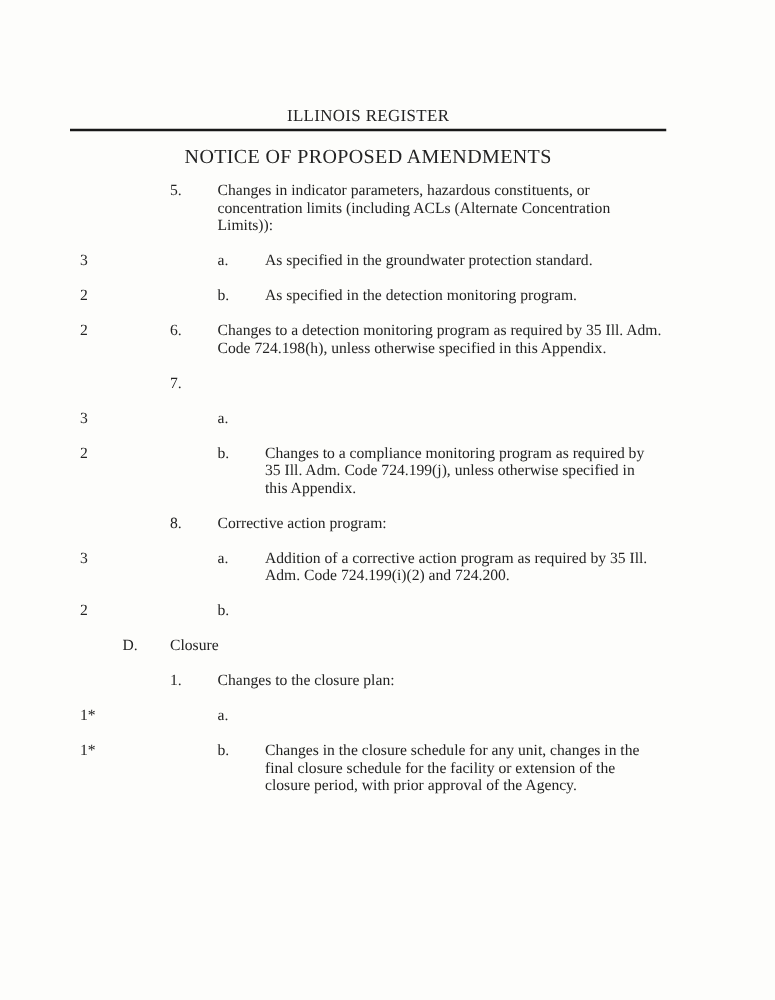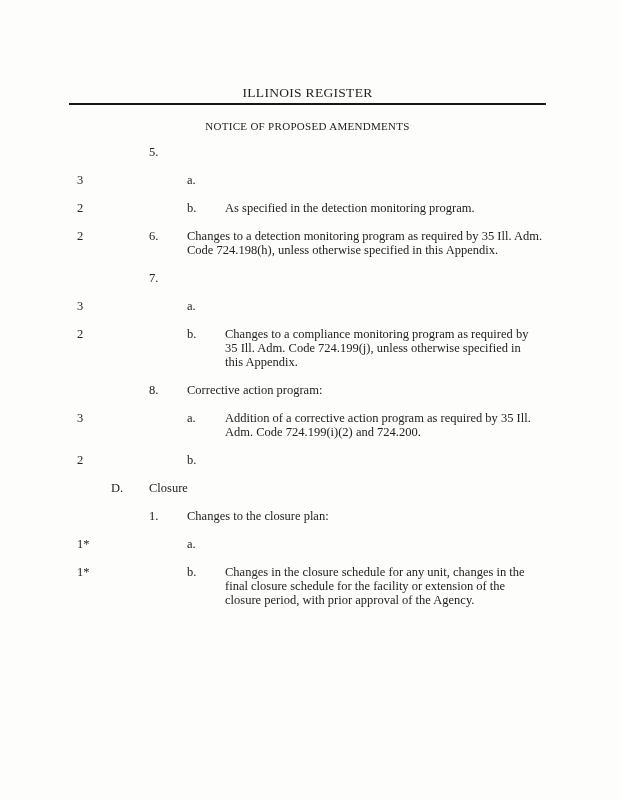--- a/index.html
+++ b/index.html
@@ -10,35 +10,35 @@
     margin: 0 auto;
     background: #fdfdfb;
     font-family: "Liberation Serif", serif;
     font-size: 12.5px;
     line-height: 14px;
     color: #232323;
     overflow: hidden;
   }
   .content {
     position: absolute;
-    left: 69px;
+    left: 56px;
     top: 86px;
     width: 477px;
   }
   .center { text-align: center; }
   .header-title { font-size: 13.5px; letter-spacing: 0.3px; }
   .header-rule {
     border: none;
     border-top: 2px solid #181818;
     margin: 3px 0 0 0;
     width: 100%;
     height: 0;
   }
   .board-title  { margin-top: 15px; font-size: 13.5px; letter-spacing: 0.3px; }
-  .notice-title { margin-top: 14px; font-size: 11px; letter-spacing: 0.3px; }
+  .notice-title { margin-top: 14px; font-size: 16px; letter-spacing: 0.3px; }
   .rows { margin-top: 12px; }
   .row { position: relative; margin-bottom: 14px; min-height: 14px; }
   .rating {
     position: absolute;
     left: 8px;
     top: 0;
     white-space: nowrap;
   }
   .lbl { position: absolute; top: 0; white-space: nowrap; }
   .lbl-section { left: 42px; }
@@ -57,25 +57,27 @@
     <div class="header-title center">ILLINOIS REGISTER</div>
     <hr class="header-rule">
 
     <div class="notice-title center">NOTICE OF PROPOSED AMENDMENTS</div>
 
     <div class="rows">
 
       <div class="row">
         <span class="rating"></span>
         <span class="lbl lbl-number">5.</span>
+        <div class="txt-number">Changes in indicator parameters, hazardous constituents, or concentration limits (including ACLs (Alternate Concentration Limits)):</div>
       </div>
 
       <div class="row">
         <span class="rating">3</span>
         <span class="lbl lbl-letter">a.</span>
+        <div class="txt-letter">As specified in the groundwater protection standard.</div>
       </div>
 
       <div class="row">
         <span class="rating">2</span>
         <span class="lbl lbl-letter">b.</span>
         <div class="txt-letter">As specified in the detection monitoring program.</div>
       </div>
 
       <div class="row">
         <span class="rating">2</span>

